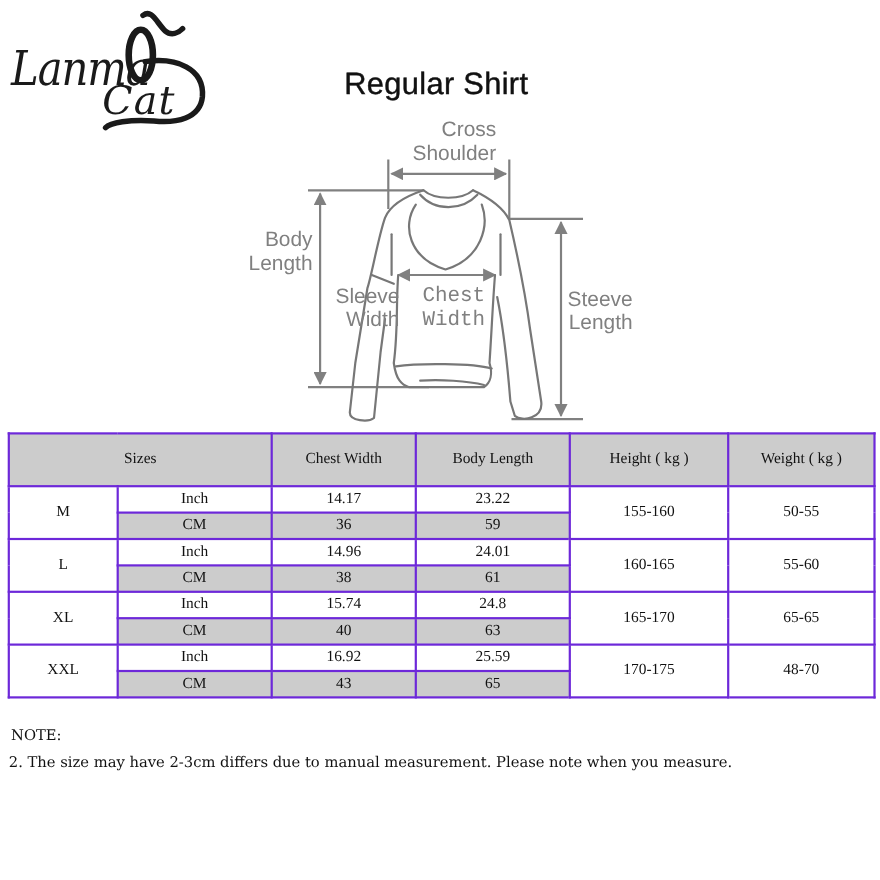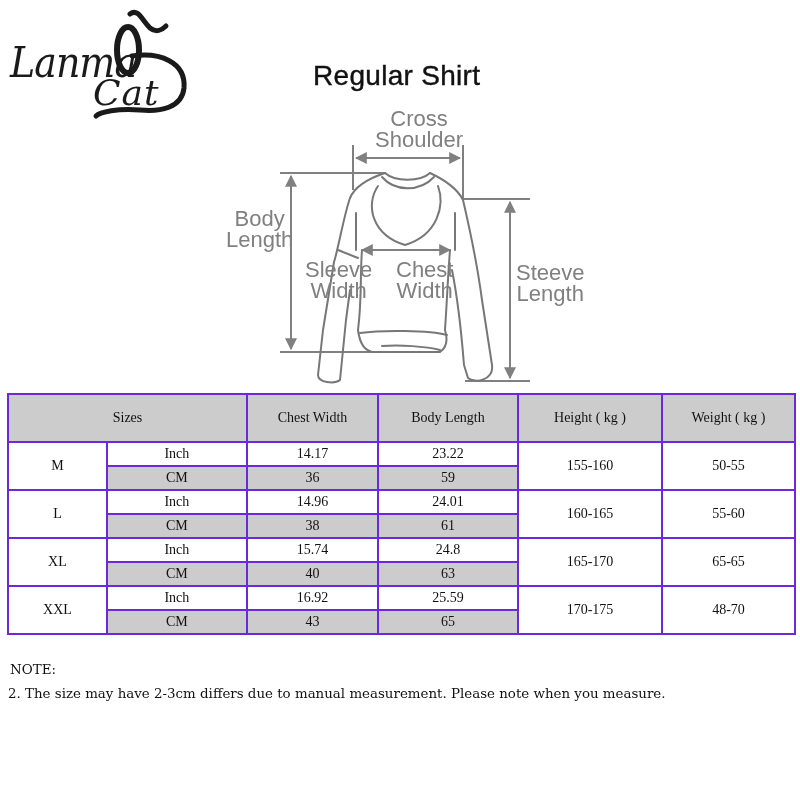--- a/index.html
+++ b/index.html
@@ -7,21 +7,21 @@
 
   .logo { position: absolute; left: 0; top: 0; width: 200px; height: 125px; }
   .logo-word { position: absolute; font-family: "DejaVu Serif", serif; font-style: italic; color: #1a1a1a; font-weight: 400; }
   .logo-lanma { left: 10px; top: 40px; font-size: 38px; letter-spacing: -1px; transform: scaleY(1.15); }
   .logo-cat { left: 93px; top: 72px; font-size: 36px; letter-spacing: 1px; }
   .logo-svg { position: absolute; left: 0; top: 0; }
 
   .title { position: absolute; left: 313px; top: 60px; font-family: "Liberation Sans", sans-serif; font-size: 28px; font-weight: 400; color: #111; letter-spacing: 0.3px; -webkit-text-stroke: 0.4px #111; }
 
   .diagram { position: absolute; left: 0; top: 0; }
-  .dlabel { position: absolute; font-family: "Liberation Sans", sans-serif; font-size: 22px; color: #808080; line-height: 21px; text-align: center; }
+  .dlabel { position: absolute; font-family: "Liberation Sans", sans-serif; font-size: 19px; color: #808080; line-height: 21px; text-align: right; }
 
   .size-table { position: absolute; left: 7px; top: 393px; border-collapse: collapse; font-family: "Liberation Serif", serif; font-size: 14px; }
   .size-table td, .size-table th { border: 2px solid #6d28d9; text-align: center; padding: 0; font-weight: 400; color: #111; }
   .size-table th { background: #cccccc; height: 46px; }
   .size-table td.gray { background: #cccccc; }
   .size-table td { height: 22px; background: #ffffff; }
   .col-size { width: 96px; }
   .col-unit { width: 137px; }
   .col-chest { width: 129px; }
   .col-body { width: 138px; }
@@ -97,21 +97,21 @@
   <div>Shoulder</div>
 </div>
 <div class="dlabel" style="left:226px; top:208px;">
   <div>Body</div>
   <div>Length</div>
 </div>
 <div class="dlabel" style="left:305px; top:259px;">
   <div>Sleeve</div>
   <div>Width</div>
 </div>
-<div class="dlabel" style="left:396px; top:259px;">
+<div class="dlabel" style="left:384px; top:259px;font-family:Liberation Mono, monospace;">
   <div>Chest</div>
   <div>Width</div>
 </div>
 <div class="dlabel" style="left:516px; top:262px;">
   <div>Steeve</div>
   <div>Length</div>
 </div>
 
 <table class="size-table">
   <thead>

